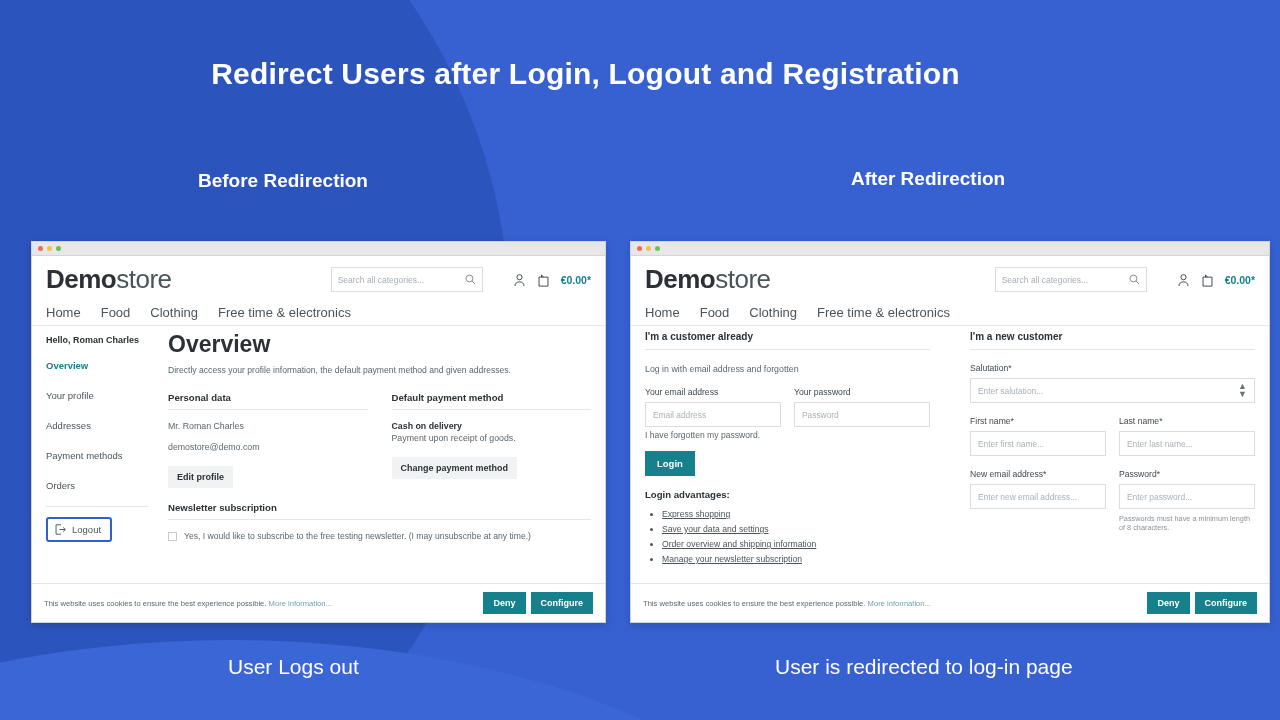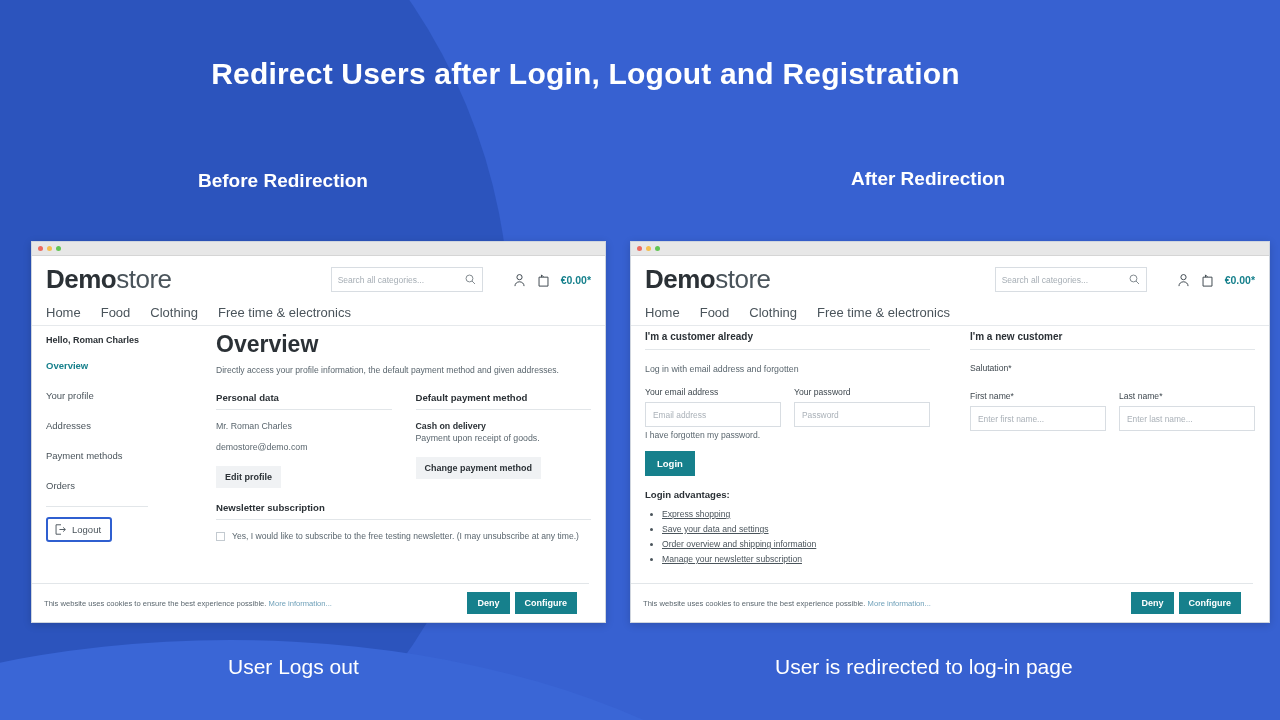--- a/index.html
+++ b/index.html
@@ -110,21 +110,21 @@
 
   
   .nav {
     display: flex; gap: 20px;
     padding: 6px 14px 5px 14px;
     font-size: 13px; color: #4a545b;
     border-bottom: 1px solid #e6e9ec;
   }
 
   
-  .body-left { display: flex; padding: 4px 14px 0 14px; gap: 48px; }
+  .body-left { display: flex; padding: 4px 14px 0 14px; }
   .sidebar { width: 110px; padding-top: 4px; flex-shrink: 0; }
   .greet { font-size: 9px; font-weight: bold; color: #2b3136; line-height: 1.35; margin-bottom: 14px; }
   .side-link { font-size: 9.5px; color: #4a545b; margin-bottom: 19px; display: block; }
   .side-link.active { color: #16808c; font-weight: bold; }
   .side-sep { border-top: 1px solid #e2e6e9; margin: -4px 8px 10px 0; }
   .logout-wrap {
     border: 2px solid #2f5fd0; border-radius: 3px;
     display: inline-flex; align-items: center; gap: 5px;
     padding: 5px 9px 5px 7px;
   }
@@ -146,21 +146,21 @@
     padding: 6px 9px;
   }
   .news { margin-top: 14px; }
   .news-h { font-size: 9.6px; font-weight: bold; color: #2b3136; padding-bottom: 6px; border-bottom: 1px solid #e2e6e9; }
   .news-row { display: flex; align-items: center; gap: 7px; margin-top: 11px; }
   .chk { width: 9px; height: 9px; border: 1px solid #c3cad0; background: #fff; flex-shrink: 0; }
   .news-row .t { font-size: 8.6px; color: #5a666e; }
 
   
   .cookie {
-    position: absolute; left: 0; right: 16px; bottom: 0;
+    position: absolute; left: 0; right: 0; bottom: 0;
     border-top: 1px solid #e2e6e9;
     background: #fff;
     display: flex; align-items: center;
     padding: 8px 12px;
   }
   .cookie .txt { font-size: 7.6px; color: #5a666e; }
   .cookie .txt a { color: #6d9fb8; text-decoration: none; }
   .cookie .btns { margin-left: auto; display: flex; gap: 5px; }
   .btn-teal {
     background: #16808c; color: #fff;
@@ -393,38 +393,57 @@
           <li>Manage your newsletter subscription</li>
         </ul>
       </div>
 
       <div class="pane reg">
         <div class="pane-h">I'm a new customer</div>
 
         <div class="field-row">
           <div class="field salutation-wrap">
             <div class="lab">Salutation*</div>
+            <div class="inp sel">
+              <span>Enter salutation...</span>
+              <span class="stepper">▲<br>▼</span>
+            </div>
           </div>
         </div>
 
         <div class="field-row">
           <div class="field">
             <div class="lab">First name*</div>
             <div class="inp">
               <span>Enter first name...</span>
             </div>
           </div>
           <div class="field">
             <div class="lab">Last name*</div>
             <div class="inp">
               <span>Enter last name...</span>
             </div>
           </div>
         </div>
 
+        <div class="field-row">
+          <div class="field">
+            <div class="lab">New email address*</div>
+            <div class="inp">
+              <span>Enter new email address...</span>
+            </div>
+          </div>
+          <div class="field">
+            <div class="lab">Password*</div>
+            <div class="inp">
+              <span>Enter password...</span>
+            </div>
+            <div class="hint">Passwords must have a minimum length of 8 characters.</div>
+          </div>
+        </div>
       </div>
     </div>
 
     <div class="cookie">
       <div class="txt">
         <span>This website uses cookies to ensure the best experience possible.</span>
         <a>More information...</a>
       </div>
       <div class="btns">
         <span class="btn-teal">Deny</span>

